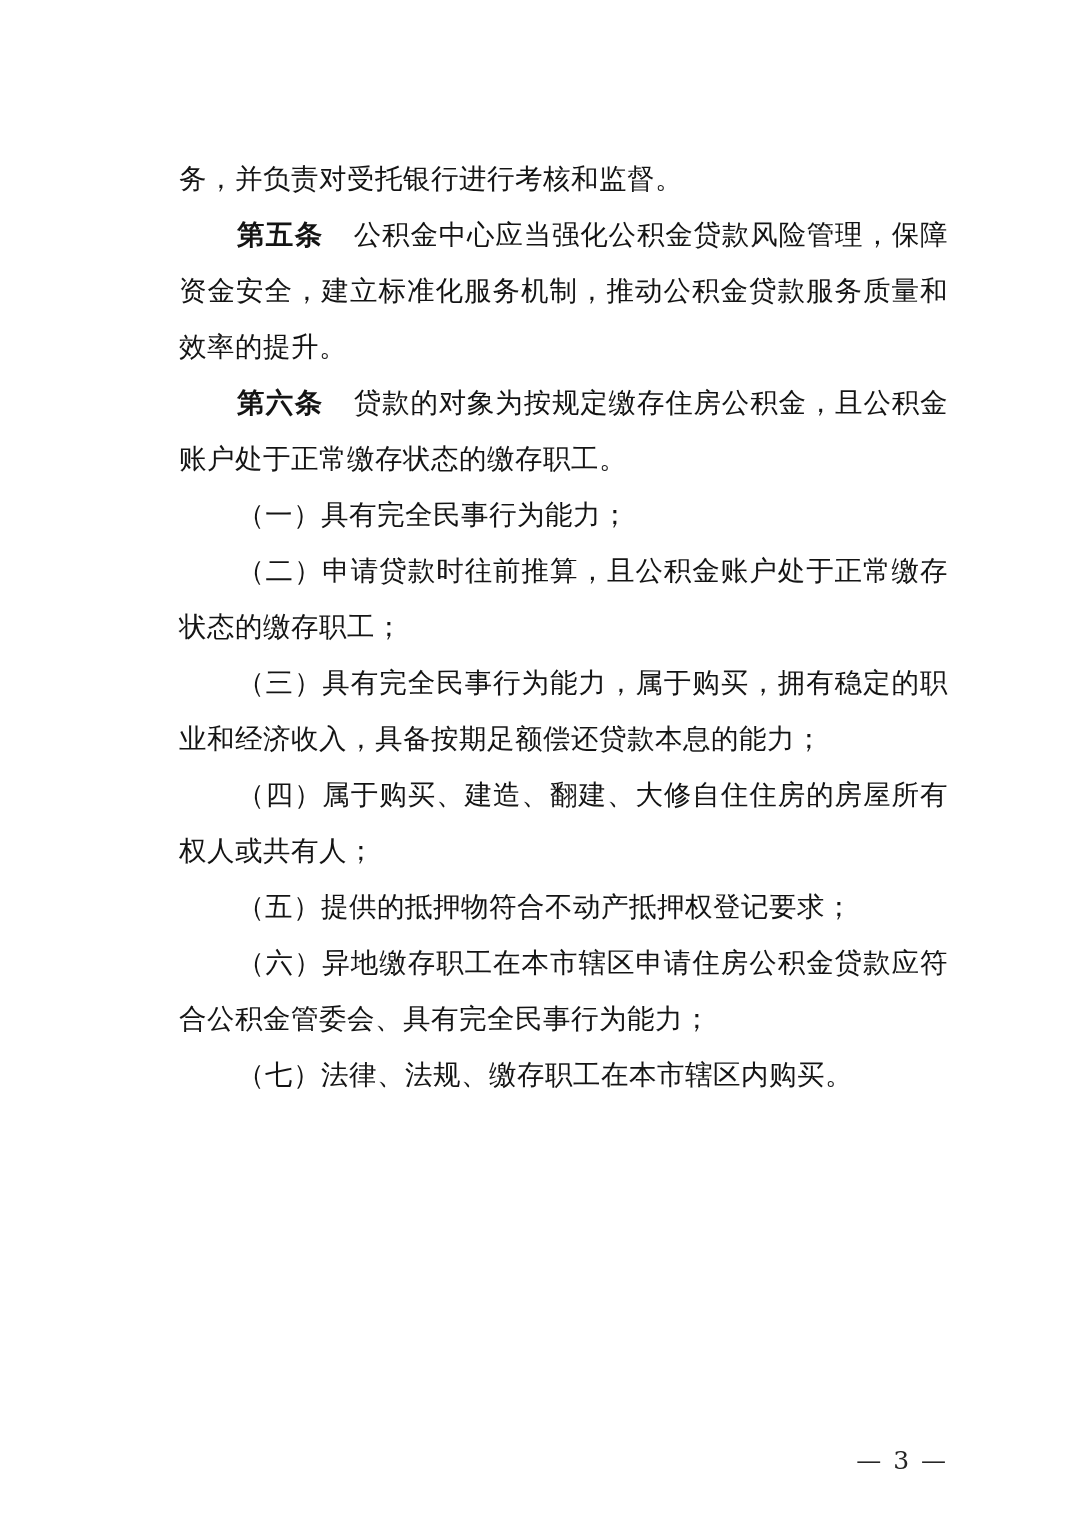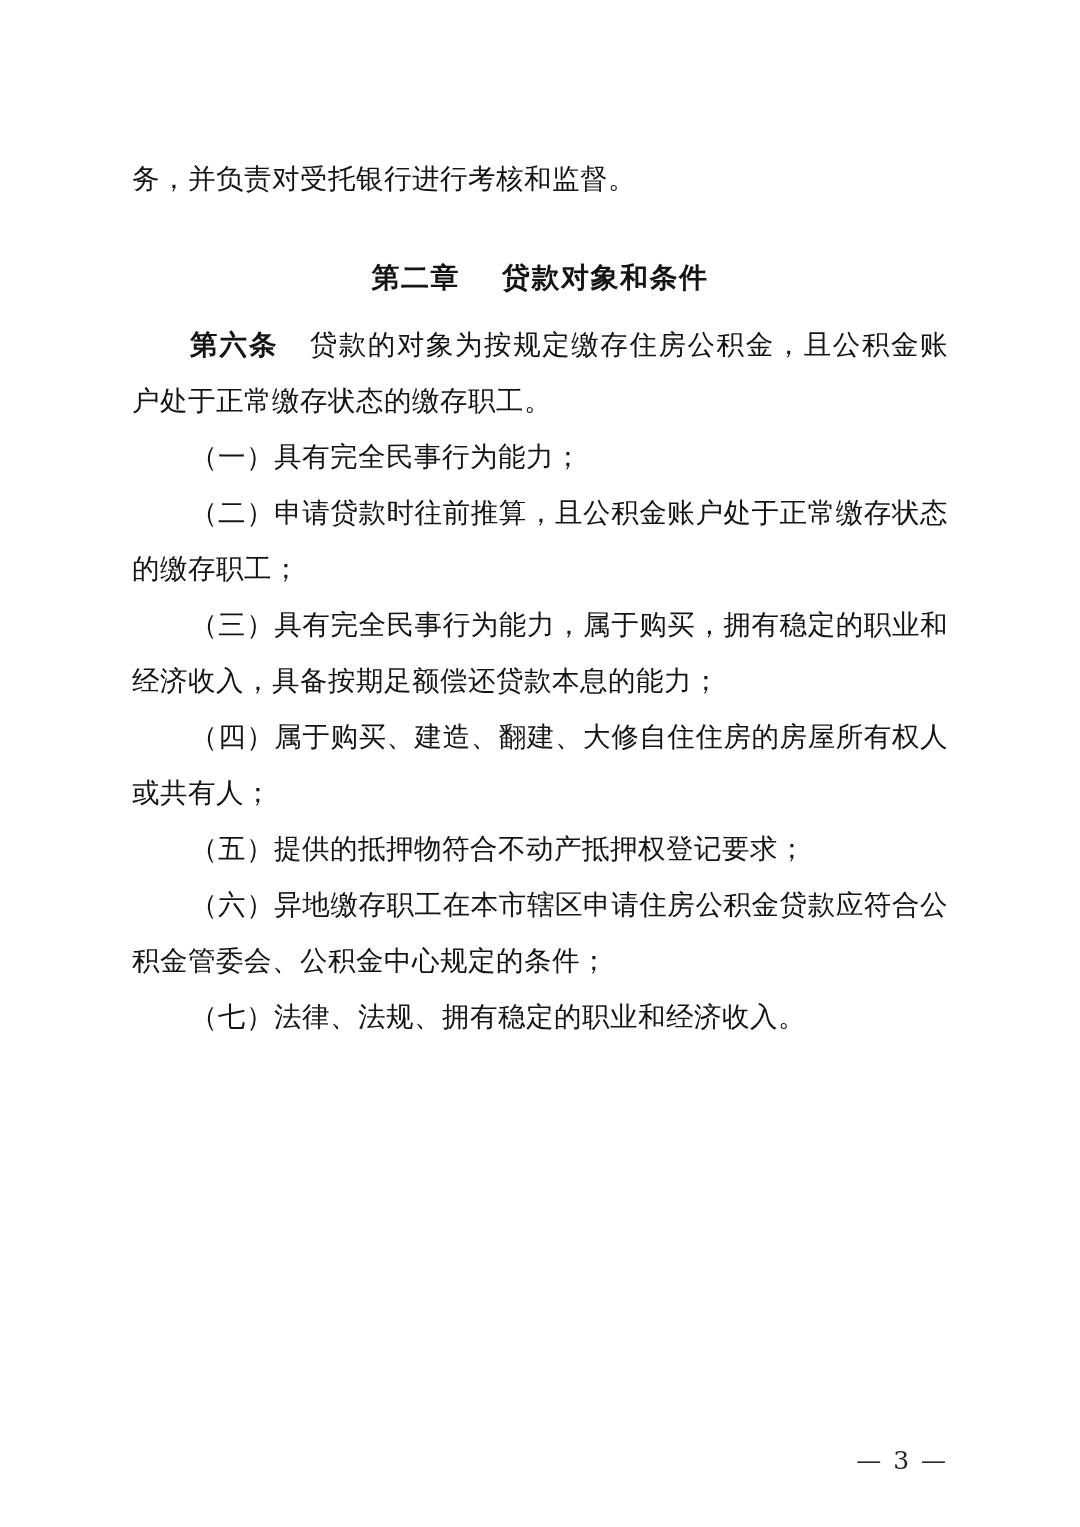--- a/index.html
+++ b/index.html
@@ -22,20 +22,21 @@
     box-sizing: border-box;
     padding: 150px 132px 0 132px;
   }
   .doc-body {
     font-size: 27.5px;
     line-height: 56px;
     letter-spacing: 0.5px;
     text-align: justify;
     text-justify: inter-ideograph;
     color: #141414;
+    margin-left: 47px;
   }
   .para {
     margin: 0;
     text-indent: 0;
   }
   .para.indent {
     text-indent: 58px;
   }
   .clause {
     font-weight: bold;
@@ -71,24 +72,24 @@
 </head>
 <body>
 
 <div class="page">
   <div class="doc-body">
 
     <p class="para">
       <span>务，并负责对受托银行进行考核和监督。</span>
     </p>
 
+    <p class="para indent">
+      <span class="clause">第五条</span><span class="clause-gap"></span><span>公积金中心应当强化公积金贷款风险管理，保障资金安全，建立标准化服务机制，推动公积金贷款服务质量和效率的提升。</span>
+    </p>
 
-    <div class="chapter-heading">
-      <span>第二章</span><span class="ch-gap"></span><span>贷款对象和条件</span>
-    </div>
 
     <p class="para indent">
       <span class="clause">第六条</span><span class="clause-gap"></span><span>贷款的对象为按规定缴存住房公积金，且公积金账户处于正常缴存状态的缴存职工。</span>
     </p>
 
 
     <p class="para indent">
       <span>（一）具有完全民事行为能力；</span>
     </p>
 
@@ -102,25 +103,25 @@
 
     <p class="para indent">
       <span>（四）属于购买、建造、翻建、大修自住住房的房屋所有权人或共有人；</span>
     </p>
 
     <p class="para indent">
       <span>（五）提供的抵押物符合不动产抵押权登记要求；</span>
     </p>
 
     <p class="para indent">
-      <span>（六）异地缴存职工在本市辖区申请住房公积金贷款应符合公积金管委会、公积金中心规定的条件；</span>
+      <span>（六）异地缴存职工在本市辖区申请住房公积金贷款应符合公积金管委会、具有完全民事行为能力；</span>
     </p>
 
     <p class="para indent">
-      <span>（七）法律、法规、拥有稳定的职业和经济收入。</span>
+      <span>（七）法律、法规、缴存职工在本市辖区内购买。</span>
     </p>
 
   </div>
 
   <div class="footer">
     <span>— 3 —</span>
   </div>
 </div>
 
 </body></html>

